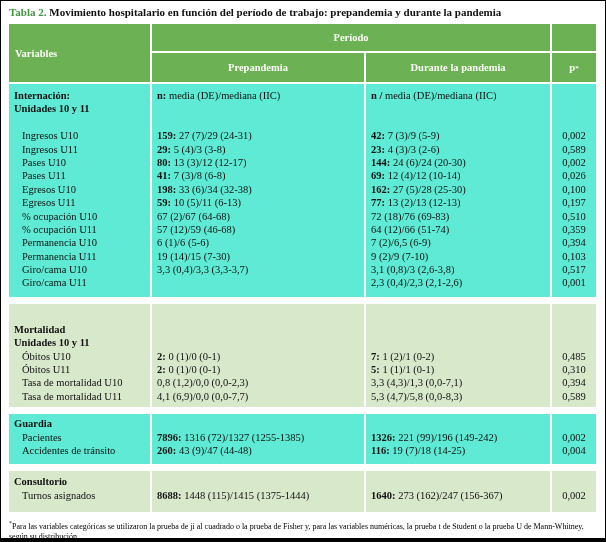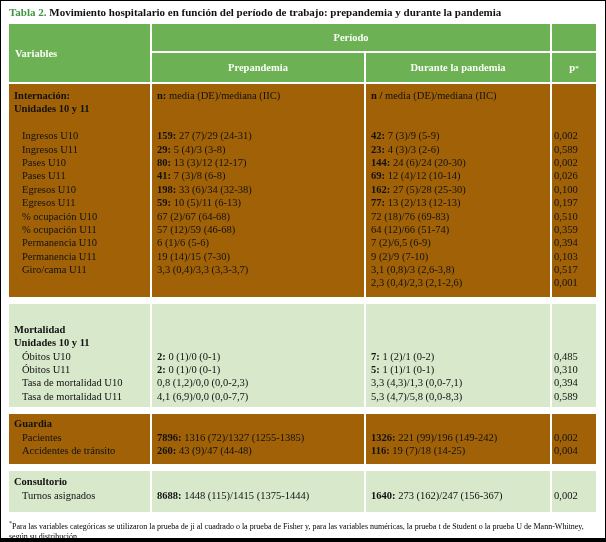--- a/index.html
+++ b/index.html
@@ -26,31 +26,31 @@
   .h-pempty    { grid-row:1; grid-column:4; }
   .h-pre  { grid-row:2; grid-column:2; }
   .h-dur  { grid-row:2; grid-column:3; }
   .h-p    { grid-row:2; grid-column:4; }
   .h-p sup { font-size:7px; }
   
   .tbody { margin-top:2px; width:587px; }
   .section { display:flex; }
   .section + .section { margin-top:7px; }
   .section.green .col { background:#d8e8cb; }
-  .section.white .col { background:#a16207; }
+  .section.white .col { background:#5eead4; }
   .col { box-sizing:border-box; }
   .col0 { width:141px; margin-right:2px; }
   .col1 { width:212px; margin-right:2px; }
   .col2 { width:184px; margin-right:2px; }
   .col3 { width:44px; }
   .line { font-size:10.5px; line-height:13.4px; height:13.4px; white-space:nowrap; overflow:hidden; }
   .col1 .line, .col2 .line { padding-left:5px; }
   .lbl-h { font-weight:bold; padding-left:5px; }
   .lbl-d { padding-left:13px; }
-  .pval { text-align:left; padding:0 2px; }
+  .pval { text-align:center; padding:0 2px; }
   .sec-internacion .col { padding:5px 0 7px; }
   .sec-mortalidad  .col { padding:19px 0 4px; }
   .sec-guardia     .col { padding:3px 0 7px; }
   .sec-consultorio .col { padding:4px 0 10px; }
   
   .footnotes { margin-top:6px; width:588px; font-size:8px; line-height:10px; color:#000; }
   .footnotes sup { font-size:6px; }
 </style>
 </head>
 <body>
@@ -82,20 +82,21 @@
             <div class="line lbl-d">Ingresos U10</div>
             <div class="line lbl-d">Ingresos U11</div>
             <div class="line lbl-d">Pases U10</div>
             <div class="line lbl-d">Pases U11</div>
             <div class="line lbl-d">Egresos U10</div>
             <div class="line lbl-d">Egresos U11</div>
             <div class="line lbl-d">% ocupación U10</div>
             <div class="line lbl-d">% ocupación U11</div>
             <div class="line lbl-d">Permanencia U10</div>
             <div class="line lbl-d">Permanencia U11</div>
+            <div class="line lbl-d">Giro/cama U10</div>
             <div class="line lbl-d">Giro/cama U11</div>
           </div>
           <div class="col col1">
             <div class="line"><b>n:</b> media (DE)/mediana (IIC)</div>
             <div class="line">&nbsp;</div>
             <div class="line">&nbsp;</div>
             <div class="line"><b>159:</b> 27 (7)/29 (24-31)</div>
             <div class="line"><b>29:</b> 5 (4)/3 (3-8)</div>
             <div class="line"><b>80:</b> 13 (3)/12 (12-17)</div>
             <div class="line"><b>41:</b> 7 (3)/8 (6-8)</div>

